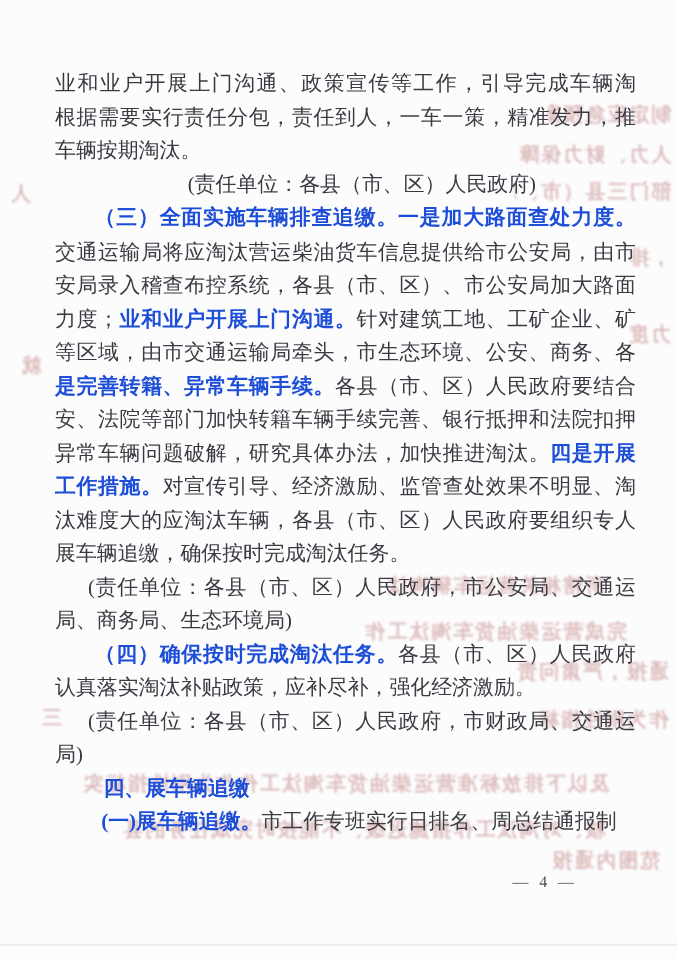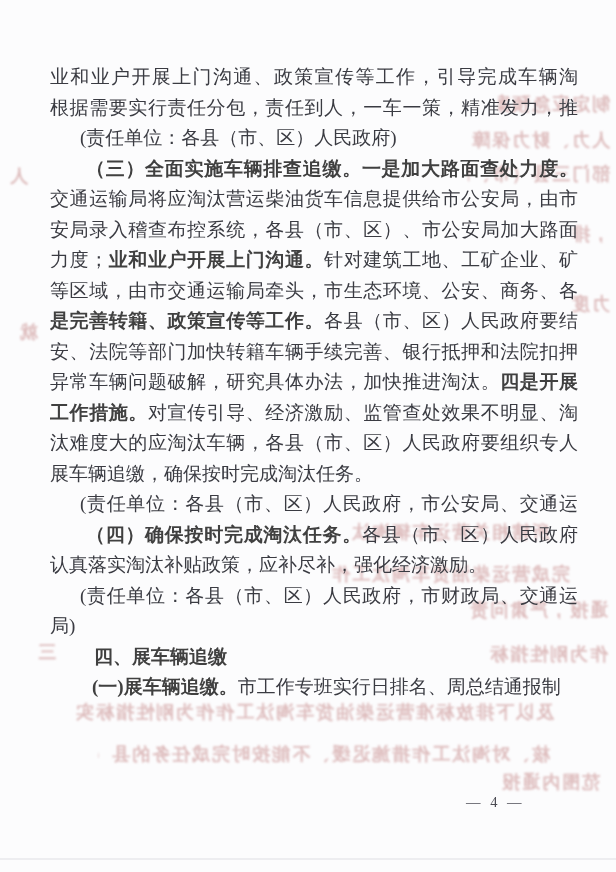--- a/index.html
+++ b/index.html
@@ -28,21 +28,21 @@
   .line{
     height:30.5px;line-height:30.5px;
     font-size:19px;color:#3a3b42;
     text-align:left;white-space:nowrap;
     box-sizing:border-box;
   }
   .line.j{
     text-align:justify;text-align-last:justify;
     white-space:normal;overflow:hidden;
   }
-  .line b{font-weight:bold;color:#404040;}
+  .line b{font-weight:bold;color:#1d4ed8;}
 
   .page-number{
     position:absolute;left:466px;top:794px;
     font-size:14.5px;color:#4b4b53;letter-spacing:3px;
     white-space:nowrap;
   }
 </style>
 </head>
 <body>
 
@@ -62,33 +62,35 @@
     <div style="top:640px;left:2px;width:54px">三</div>
     <div style="top:642px;left:468px;width:140px">作为刚性指标</div>
     <div style="top:700px;left:76px;width:478px">及以下排放标准营运柴油货车淘汰工作作为刚性指标实施单独考</div>
     <div style="top:742px;left:98px;width:452px">核、对淘汰工作措施迟缓、不能按时完成任务的县（市、区）</div>
     <div style="top:770px;left:468px;width:132px">范围内通报</div>
   </div>
 
   <div class="content" id="content">
       <div class="line j"><span>业和业户开展上门沟通、政策宣传等工作，引导完成车辆淘汰。</span></div>
       <div class="line j"><span>根据需要实行责任分包，责任到人，一车一策，精准发力，推动</span></div>
-      <div class="line" style="padding-left: 30px;"><span>(责任单位：各县（市、区）人民政府)</span></div>
+      <div class="line"><span>车辆按期淘汰。</span></div>
+      <div class="line" style="padding-left: 30px; text-align: center;"><span>(责任单位：各县（市、区）人民政府)</span></div>
       <div class="line j" style="padding-left: 36px;"><b>（三）全面实施车辆排查追缴。一是加大路面查处力度。</b></div>
       <div class="line j"><span>交通运输局将应淘汰营运柴油货车信息提供给市公安局，由市公</span></div>
       <div class="line j"><span>安局录入稽查布控系统，各县（市、区）、市公安局加大路面查处</span></div>
       <div class="line j"><span>力度；</span><b>业和业户开展上门沟通。</b><span>针对建筑工地、工矿企业、矿山</span></div>
       <div class="line j"><span>等区域，由市交通运输局牵头，市生态环境、公安、商务、各县</span></div>
-      <div class="line j"><b>是完善转籍、政策宣传等工作。</b><span>各县（市、区）人民政府要结合公</span></div>
+      <div class="line j"><b>是完善转籍、异常车辆手续。</b><span>各县（市、区）人民政府要结合公</span></div>
       <div class="line j"><span>安、法院等部门加快转籍车辆手续完善、银行抵押和法院扣押等</span></div>
       <div class="line j"><span>异常车辆问题破解，研究具体办法，加快推进淘汰。</span><b>四是开展淘</b></div>
       <div class="line j"><b>工作措施。</b><span>对宣传引导、经济激励、监管查处效果不明显、淘</span></div>
       <div class="line j"><span>汰难度大的应淘汰车辆，各县（市、区）人民政府要组织专人开</span></div>
       <div class="line"><span>展车辆追缴，确保按时完成淘汰任务。</span></div>
       <div class="line j" style="padding-left: 30px;"><span>(责任单位：各县（市、区）人民政府，市公安局、交通运输</span></div>
+      <div class="line"><span>局、商务局、生态环境局)</span></div>
       <div class="line j" style="padding-left: 36px;"><b>（四）确保按时完成淘汰任务。</b><span>各县（市、区）人民政府要</span></div>
       <div class="line"><span>认真落实淘汰补贴政策，应补尽补，强化经济激励。</span></div>
       <div class="line j" style="padding-left: 30px;"><span>(责任单位：各县（市、区）人民政府，市财政局、交通运输</span></div>
       <div class="line"><span>局)</span></div>
       <div class="line" style="padding-left: 44px;"><b>四、展车辆追缴</b></div>
       <div class="line" style="padding-left: 42px;"><b>(一)展车辆追缴。</b><span>市工作专班实行日排名、周总结通报制</span></div>
     </div>
 
   <div class="page-number">— 4 —</div>
 

